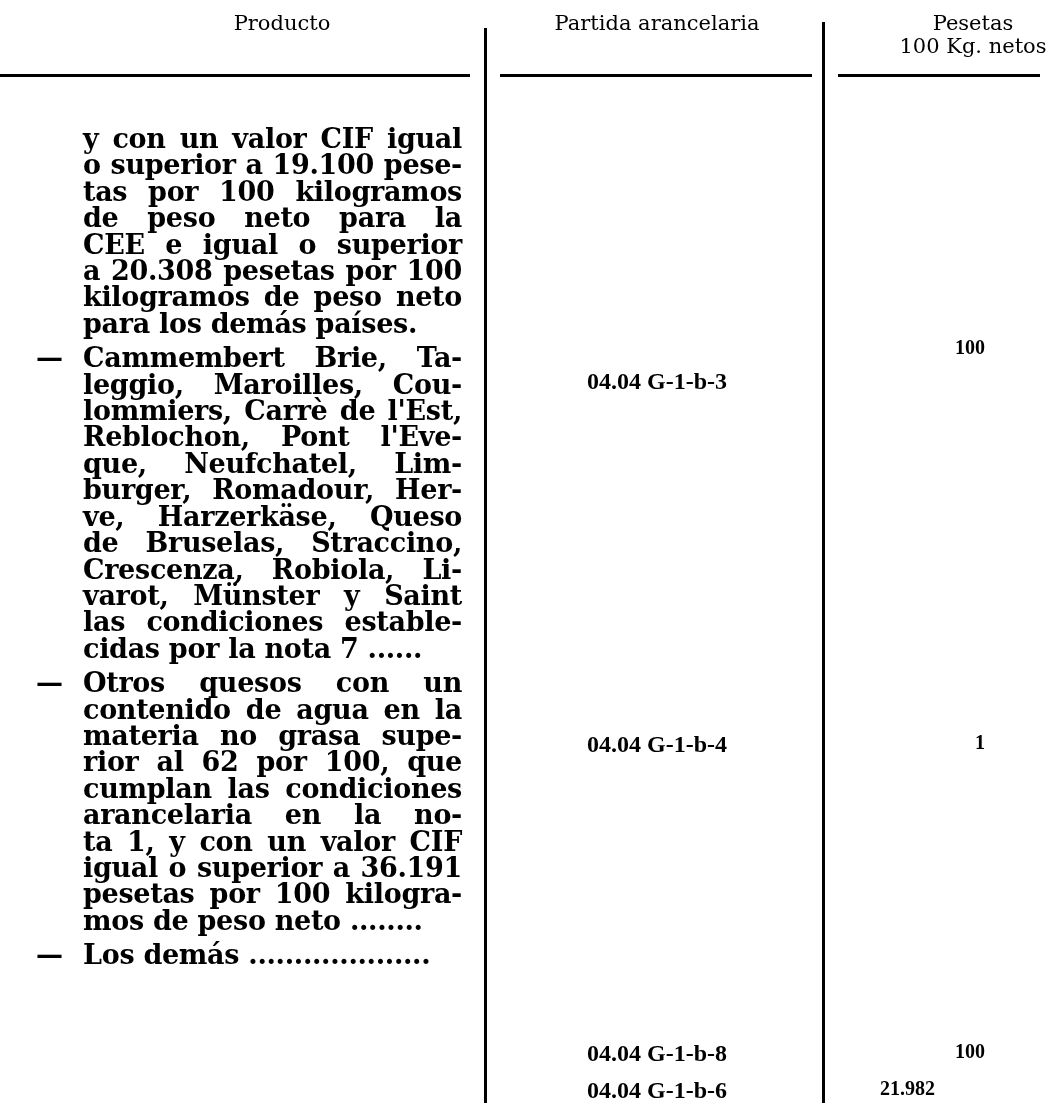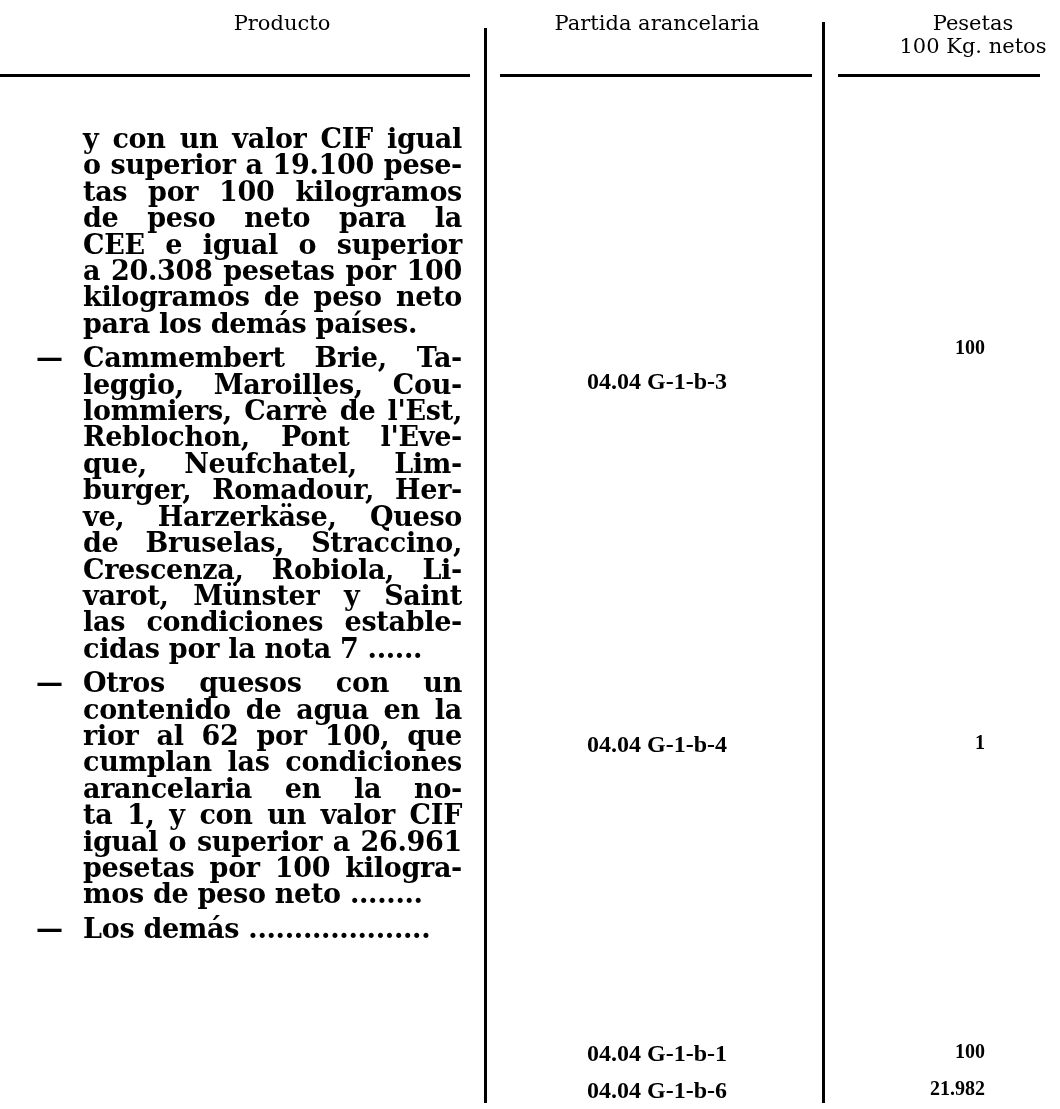--- a/index.html
+++ b/index.html
@@ -63,35 +63,36 @@
     <span class="line">de Bruselas, Straccino,</span>
     <span class="line">Crescenza, Robiola, Li-</span>
     <span class="line">varot, Münster y Saint</span>
     <span class="line">las condiciones estable-</span>
     <span class="line last">cidas por la nota 7 ......</span>
   </div>
   <div class="para" style="margin-top:4px;">
     <span class="dash">—</span>
     <span class="line">Otros quesos con un</span>
     <span class="line">contenido de agua en la</span>
+    <span class="line">materia no grasa supe-</span>
     <span class="line">rior al 62 por 100, que</span>
     <span class="line">cumplan las condiciones</span>
     <span class="line">arancelaria en la no-</span>
     <span class="line">ta 1, y con un valor CIF</span>
-    <span class="line">igual o superior a 26.961</span>
+    <span class="line">igual o superior a 36.191</span>
     <span class="line">pesetas por 100 kilogra-</span>
     <span class="line last">mos de peso neto ........</span>
   </div>
   <div class="para" style="margin-top:2px;">
     <span class="dash">—</span>
     <span class="line last">Los demás ....................</span>
   </div>
 </div>
 
 <div class="code" style="top:336px;margin-top:32px;">04.04 G-1-b-3</div>
 <div class="code" style="top:731px;">04.04 G-1-b-4</div>
-<div class="code" style="top:1040px;">04.04 G-1-b-1</div>
+<div class="code" style="top:1040px;">04.04 G-1-b-8</div>
 <div class="code" style="top:1077px;">04.04 G-1-b-6</div>
 
 <div class="value" style="top:336px;">100</div>
 <div class="value" style="top:731px;">1</div>
 <div class="value" style="top:1040px;">100</div>
-<div class="value" style="top:1077px;">21.982</div>
+<div class="value" style="top:1077px;text-align:center;">21.982</div>
 
 </body></html>

